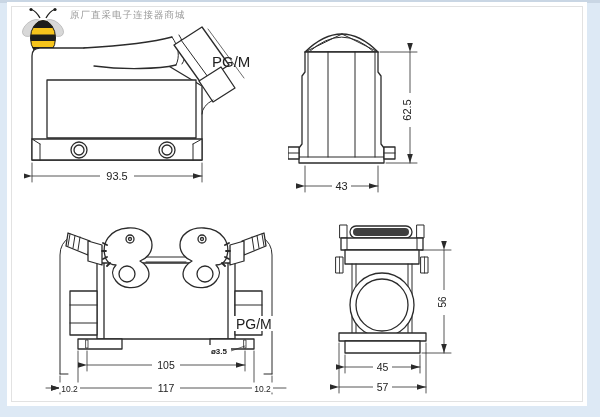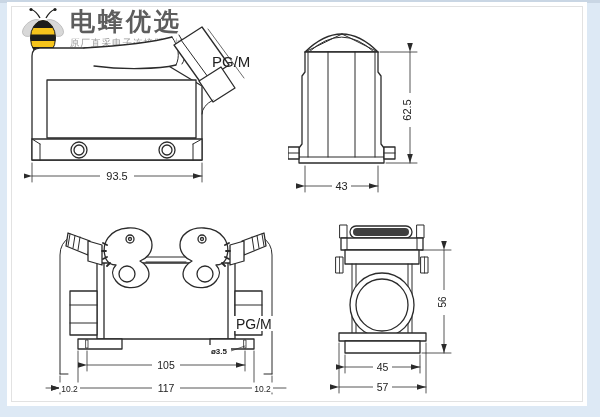--- a/index.html
+++ b/index.html
@@ -37,21 +37,20 @@
         <g clip-path="url(#beeclip)">
           <rect x="8" y="12" width="30" height="40" fill="#f6c41c"></rect>
           <rect x="8" y="12" width="30" height="10" fill="#1d1d1b"></rect>
           <rect x="8" y="28.5" width="30" height="6.5" fill="#1d1d1b"></rect>
           <rect x="8" y="41" width="30" height="6" fill="#1d1d1b"></rect>
         </g>
         <ellipse cx="23" cy="32" rx="12.5" ry="17.5" fill="none" stroke="#1d1d1b" stroke-width="1"></ellipse>
         <path d="M21 48.5 L25 48.5 L23 56 Z" fill="#1d1d1b"></path>
       </svg>
       <div id="brandtext">
-        <div id="brandtitle">电蜂优选</div>
         <div id="brandsub">原厂直采电子连接器商城</div>
       </div>
     </div>
 
     <svg class="view" style="left:12px;top:19px;" width="250" height="162" viewBox="0 0 250 162" stroke="#2b2b2b" fill="none" stroke-width="1.3" stroke-linejoin="round" stroke-linecap="round">
       <defs>
         <marker id="mSa" overflow="visible" orient="auto-start-reverse" markerUnits="userSpaceOnUse">
           <path d="M0,0 L9,2.8 L9,-2.8 Z" fill="#2b2b2b" stroke="none"></path>
           </marker>
         <marker id="mEa" overflow="visible" orient="auto" markerUnits="userSpaceOnUse">

